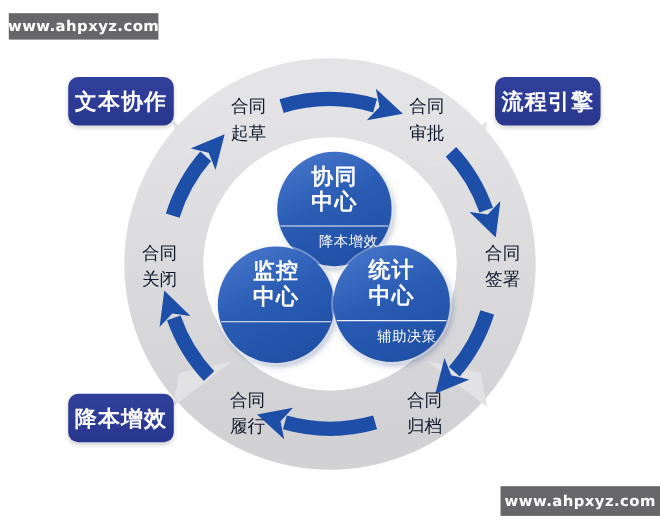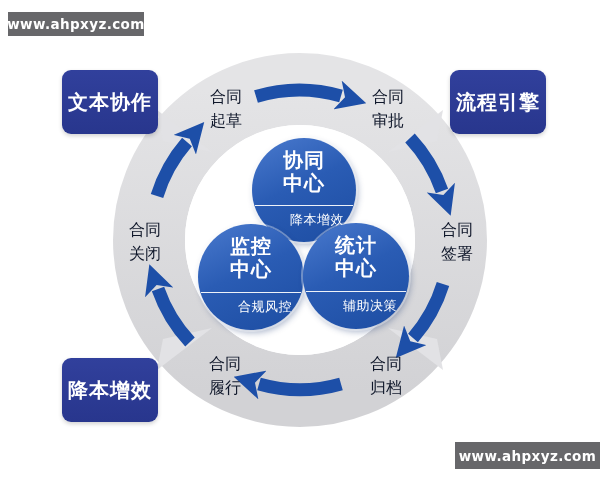--- a/index.html
+++ b/index.html
@@ -10,21 +10,21 @@
   
   .watermark{
     position:absolute;background:#67676a;color:#ffffff;
     display:flex;align-items:center;justify-content:center;
     font-size:13.5px;font-weight:600;letter-spacing:.4px;
   }
   .wm-top{left:8px;top:12px;width:136px;height:24px;}
   .wm-bottom{left:455px;top:442px;width:145px;height:27px;}
   
   .corner-box{
-    position:absolute;width:96px;height:64px;border-radius:9px;
+    position:absolute;width:96px;height:44px;border-radius:9px;
     background:linear-gradient(180deg,#31409c 0%,#28368d 100%);
     color:#fff;display:flex;align-items:center;justify-content:center;
     font-size:20px;font-weight:700;letter-spacing:1px;
     box-shadow:0 2px 4px rgba(0,0,0,.18);
   }
   .cb-tl{left:62px;top:70px;}
   .cb-tr{left:450px;top:70px;}
   .cb-bl{left:62px;top:358px;}
   .cb-br{left:450px;top:358px;}
   
@@ -134,21 +134,20 @@
     <div class="cc-divider"></div>
     <div class="cc-subtitle">降本增效</div>
   </div>
 
   <div class="center-circle cc-left">
     <div class="cc-title">
       <span>监控</span><br>
       <span>中心</span>
     </div>
     <div class="cc-divider"></div>
-    <div class="cc-subtitle">合规风控</div>
   </div>
 
   <div class="center-circle cc-right">
     <div class="cc-title">
       <span>统计</span><br>
       <span>中心</span>
     </div>
     <div class="cc-divider"></div>
     <div class="cc-subtitle">辅助决策</div>
   </div>

